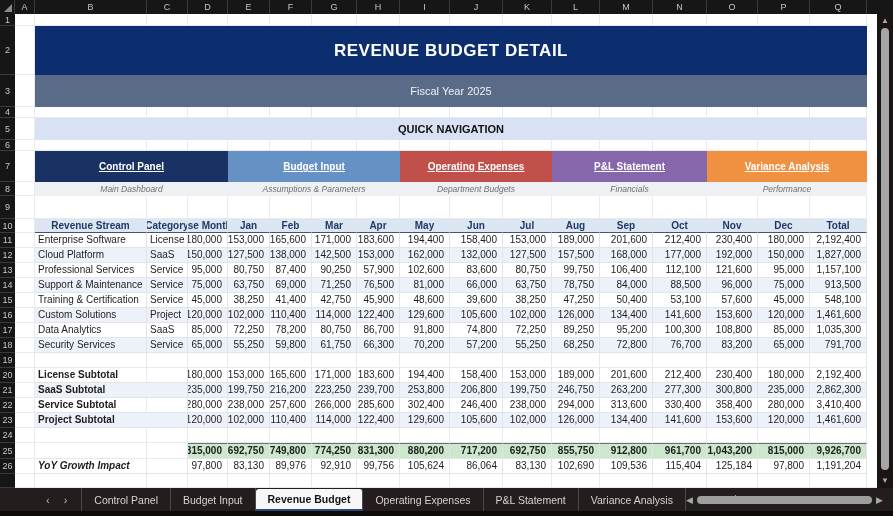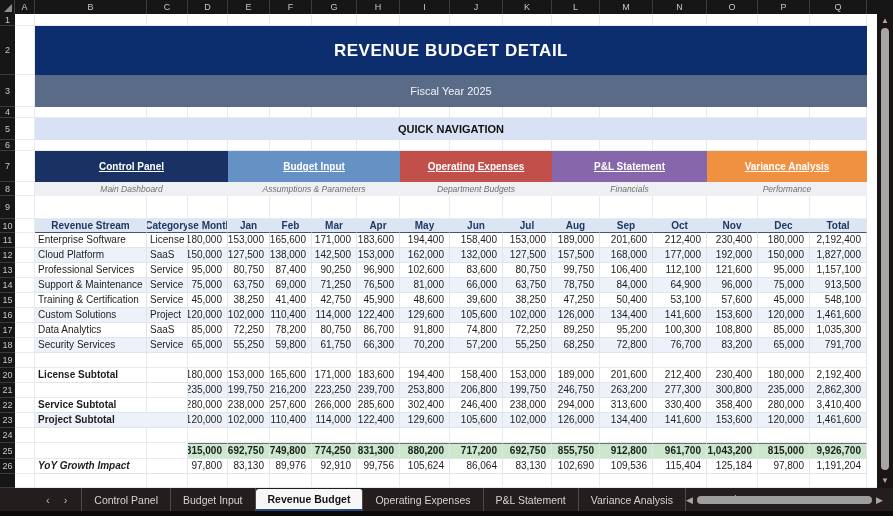--- a/index.html
+++ b/index.html
@@ -672,21 +672,21 @@
       <div class="tc num band" style="grid-area: 12 / 14;">177,000</div>
       <div class="tc num band" style="grid-area: 12 / 15;">192,000</div>
       <div class="tc num band" style="grid-area: 12 / 16;">150,000</div>
       <div class="tc num band" style="grid-area: 12 / 17;">1,827,000</div>
       <div class="tc txt" style="grid-area: 13 / 2;">Professional Services</div>
       <div class="tc txt" style="grid-area: 13 / 3;">Service</div>
       <div class="tc num" style="grid-area: 13 / 4;">95,000</div>
       <div class="tc num" style="grid-area: 13 / 5;">80,750</div>
       <div class="tc num" style="grid-area: 13 / 6;">87,400</div>
       <div class="tc num" style="grid-area: 13 / 7;">90,250</div>
-      <div class="tc num" style="grid-area: 13 / 8;">96,900</div>
+      <div class="tc num" style="grid-area: 13 / 8;">57,900</div>
       <div class="tc num" style="grid-area: 13 / 9;">102,600</div>
       <div class="tc num" style="grid-area: 13 / 10;">83,600</div>
       <div class="tc num" style="grid-area: 13 / 11;">80,750</div>
       <div class="tc num" style="grid-area: 13 / 12;">99,750</div>
       <div class="tc num" style="grid-area: 13 / 13;">106,400</div>
       <div class="tc num" style="grid-area: 13 / 14;">112,100</div>
       <div class="tc num" style="grid-area: 13 / 15;">121,600</div>
       <div class="tc num" style="grid-area: 13 / 16;">95,000</div>
       <div class="tc num" style="grid-area: 13 / 17;">1,157,100</div>
       <div class="tc txt band" style="grid-area: 14 / 2;">Support &amp; Maintenance</div>
@@ -694,21 +694,21 @@
       <div class="tc num band" style="grid-area: 14 / 4;">75,000</div>
       <div class="tc num band" style="grid-area: 14 / 5;">63,750</div>
       <div class="tc num band" style="grid-area: 14 / 6;">69,000</div>
       <div class="tc num band" style="grid-area: 14 / 7;">71,250</div>
       <div class="tc num band" style="grid-area: 14 / 8;">76,500</div>
       <div class="tc num band" style="grid-area: 14 / 9;">81,000</div>
       <div class="tc num band" style="grid-area: 14 / 10;">66,000</div>
       <div class="tc num band" style="grid-area: 14 / 11;">63,750</div>
       <div class="tc num band" style="grid-area: 14 / 12;">78,750</div>
       <div class="tc num band" style="grid-area: 14 / 13;">84,000</div>
-      <div class="tc num band" style="grid-area: 14 / 14;">64,900</div>
+      <div class="tc num band" style="grid-area: 14 / 14;">88,500</div>
       <div class="tc num band" style="grid-area: 14 / 15;">96,000</div>
       <div class="tc num band" style="grid-area: 14 / 16;">75,000</div>
       <div class="tc num band" style="grid-area: 14 / 17;">913,500</div>
       <div class="tc txt" style="grid-area: 15 / 2;">Training &amp; Certification</div>
       <div class="tc txt" style="grid-area: 15 / 3;">Service</div>
       <div class="tc num" style="grid-area: 15 / 4;">45,000</div>
       <div class="tc num" style="grid-area: 15 / 5;">38,250</div>
       <div class="tc num" style="grid-area: 15 / 6;">41,400</div>
       <div class="tc num" style="grid-area: 15 / 7;">42,750</div>
       <div class="tc num" style="grid-area: 15 / 8;">45,900</div>
@@ -777,20 +777,21 @@
       <div class="tc num" style="grid-area: 20 / 8;">183,600</div>
       <div class="tc num" style="grid-area: 20 / 9;">194,400</div>
       <div class="tc num" style="grid-area: 20 / 10;">158,400</div>
       <div class="tc num" style="grid-area: 20 / 11;">153,000</div>
       <div class="tc num" style="grid-area: 20 / 12;">189,000</div>
       <div class="tc num" style="grid-area: 20 / 13;">201,600</div>
       <div class="tc num" style="grid-area: 20 / 14;">212,400</div>
       <div class="tc num" style="grid-area: 20 / 15;">230,400</div>
       <div class="tc num" style="grid-area: 20 / 16;">180,000</div>
       <div class="tc num" style="grid-area: 20 / 17;">2,192,400</div>
+      <div class="tc txt bold band" style="grid-area: 21 / 2 / 21 / 4;">SaaS Subtotal</div>
       <div class="tc num band" style="grid-area: 21 / 4;">235,000</div>
       <div class="tc num band" style="grid-area: 21 / 5;">199,750</div>
       <div class="tc num band" style="grid-area: 21 / 6;">216,200</div>
       <div class="tc num band" style="grid-area: 21 / 7;">223,250</div>
       <div class="tc num band" style="grid-area: 21 / 8;">239,700</div>
       <div class="tc num band" style="grid-area: 21 / 9;">253,800</div>
       <div class="tc num band" style="grid-area: 21 / 10;">206,800</div>
       <div class="tc num band" style="grid-area: 21 / 11;">199,750</div>
       <div class="tc num band" style="grid-area: 21 / 12;">246,750</div>
       <div class="tc num band" style="grid-area: 21 / 13;">263,200</div>

